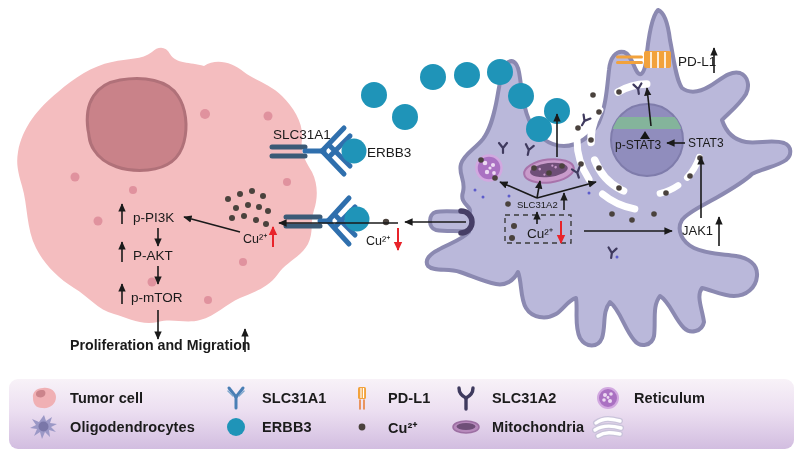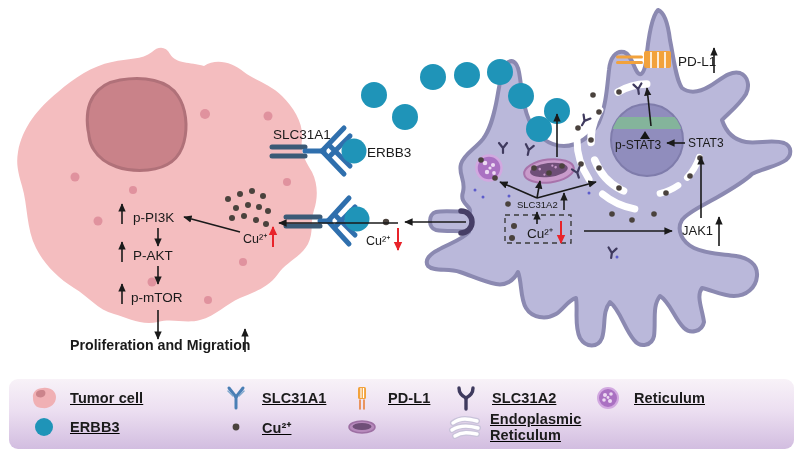--- a/index.html
+++ b/index.html
@@ -4,21 +4,21 @@
 <style>
   html,body{margin:0;padding:0;background:#fff;}
   .stage{position:relative;width:803px;height:456px;background:#fff;overflow:hidden;
          font-family:"Liberation Sans",sans-serif;}
   .stage svg.main{position:absolute;left:0;top:0;}
   svg text{fill:#1a1a1a;}
   .legend{position:absolute;left:9px;top:379px;width:785px;height:70px;border-radius:9px;
           background:linear-gradient(180deg,#f8f2f8 0%,#ecdff1 45%,#d2bde0 100%);
           display:grid;grid-template-columns:192px 126px 104px 142px 1fr;
           align-items:center;padding:4px 0 4px 18px;box-sizing:border-box;grid-auto-rows:29px;}
-  .legend-item{display:flex;align-items:center;gap:9px;text-decoration:underline;}
+  .legend-item{display:flex;align-items:center;gap:9px;}
   .legend-item .ic{width:34px;display:flex;justify-content:center;align-items:center;}
   .legend-item .lab{font-weight:bold;font-size:14.5px;color:#1b1b1b;letter-spacing:.1px;}
 </style>
 </head>
 <body>
 
 <div class="stage">
 
 <svg class="main" width="803" height="456" viewBox="0 0 803 456">
   <defs>
@@ -363,20 +363,29 @@
               <circle cx="16" cy="9" r="1.8"></circle>
               <circle cx="9" cy="15" r="1.8"></circle>
               <circle cx="15" cy="16" r="2"></circle>
               <circle cx="13" cy="12.5" r="1.4"></circle>
             </g>
           </svg>
     </span>
     <span class="lab">Reticulum</span>
   </div>
 
+  <div class="legend-item">
+    <span class="ic">
+      <svg width="30" height="28" viewBox="0 0 30 28">
+            <path fill="#9b98c6" d="M15 2 L17 8 L23 4 L21 10 L28 11 L22 14 L27 19 L20 17 L21 24 L16 19 L13 26 L11 19 L5 23 L8 16 L1 15 L7 12 L3 6 L10 9 Z"></path>
+            <circle cx="14.5" cy="13.5" r="5" fill="#7a77a8"></circle>
+          </svg>
+    </span>
+    <span class="lab">Oligodendrocytes</span>
+  </div>
 
   <div class="legend-item">
     <span class="ic">
       <svg width="24" height="24" viewBox="0 0 24 24">
             <circle cx="12" cy="12" r="9" fill="#1f94b8"></circle>
           </svg>
     </span>
     <span class="lab">ERBB3</span>
   </div>
 
@@ -389,36 +398,36 @@
     <span class="lab">Cu²⁺</span>
   </div>
 
   <div class="legend-item">
     <span class="ic">
       <svg width="30" height="20" viewBox="0 0 30 20">
             <ellipse cx="15" cy="10" rx="13" ry="6" fill="#b78abc" stroke="#9d6fa3" stroke-width="1.5"></ellipse>
             <ellipse cx="15" cy="9.5" rx="9.5" ry="3.5" fill="#6f4f78"></ellipse>
           </svg>
     </span>
+    <span class="lab">Mitochondria</span>
   </div>
 
   <div class="legend-item">
     <span class="ic">
       <svg width="32" height="24" viewBox="0 0 32 24">
             <g fill="none" stroke-linecap="round">
               <g stroke="#c9c3da" stroke-width="6">
                 <path d="M4 8 C12 2,20 4,28 6"></path>
                 <path d="M3 15 C12 9,22 11,29 13"></path>
                 <path d="M6 21 C14 16,22 18,28 19"></path>
               </g>
               <g stroke="#ffffff" stroke-width="3.4">
                 <path d="M4 8 C12 2,20 4,28 6"></path>
                 <path d="M3 15 C12 9,22 11,29 13"></path>
                 <path d="M6 21 C14 16,22 18,28 19"></path>
               </g>
             </g>
           </svg>
     </span>
-    <span class="lab">Endoplasmic Reticulum</span>
   </div>
 
 </div>
 </div>
 
 </body></html>

